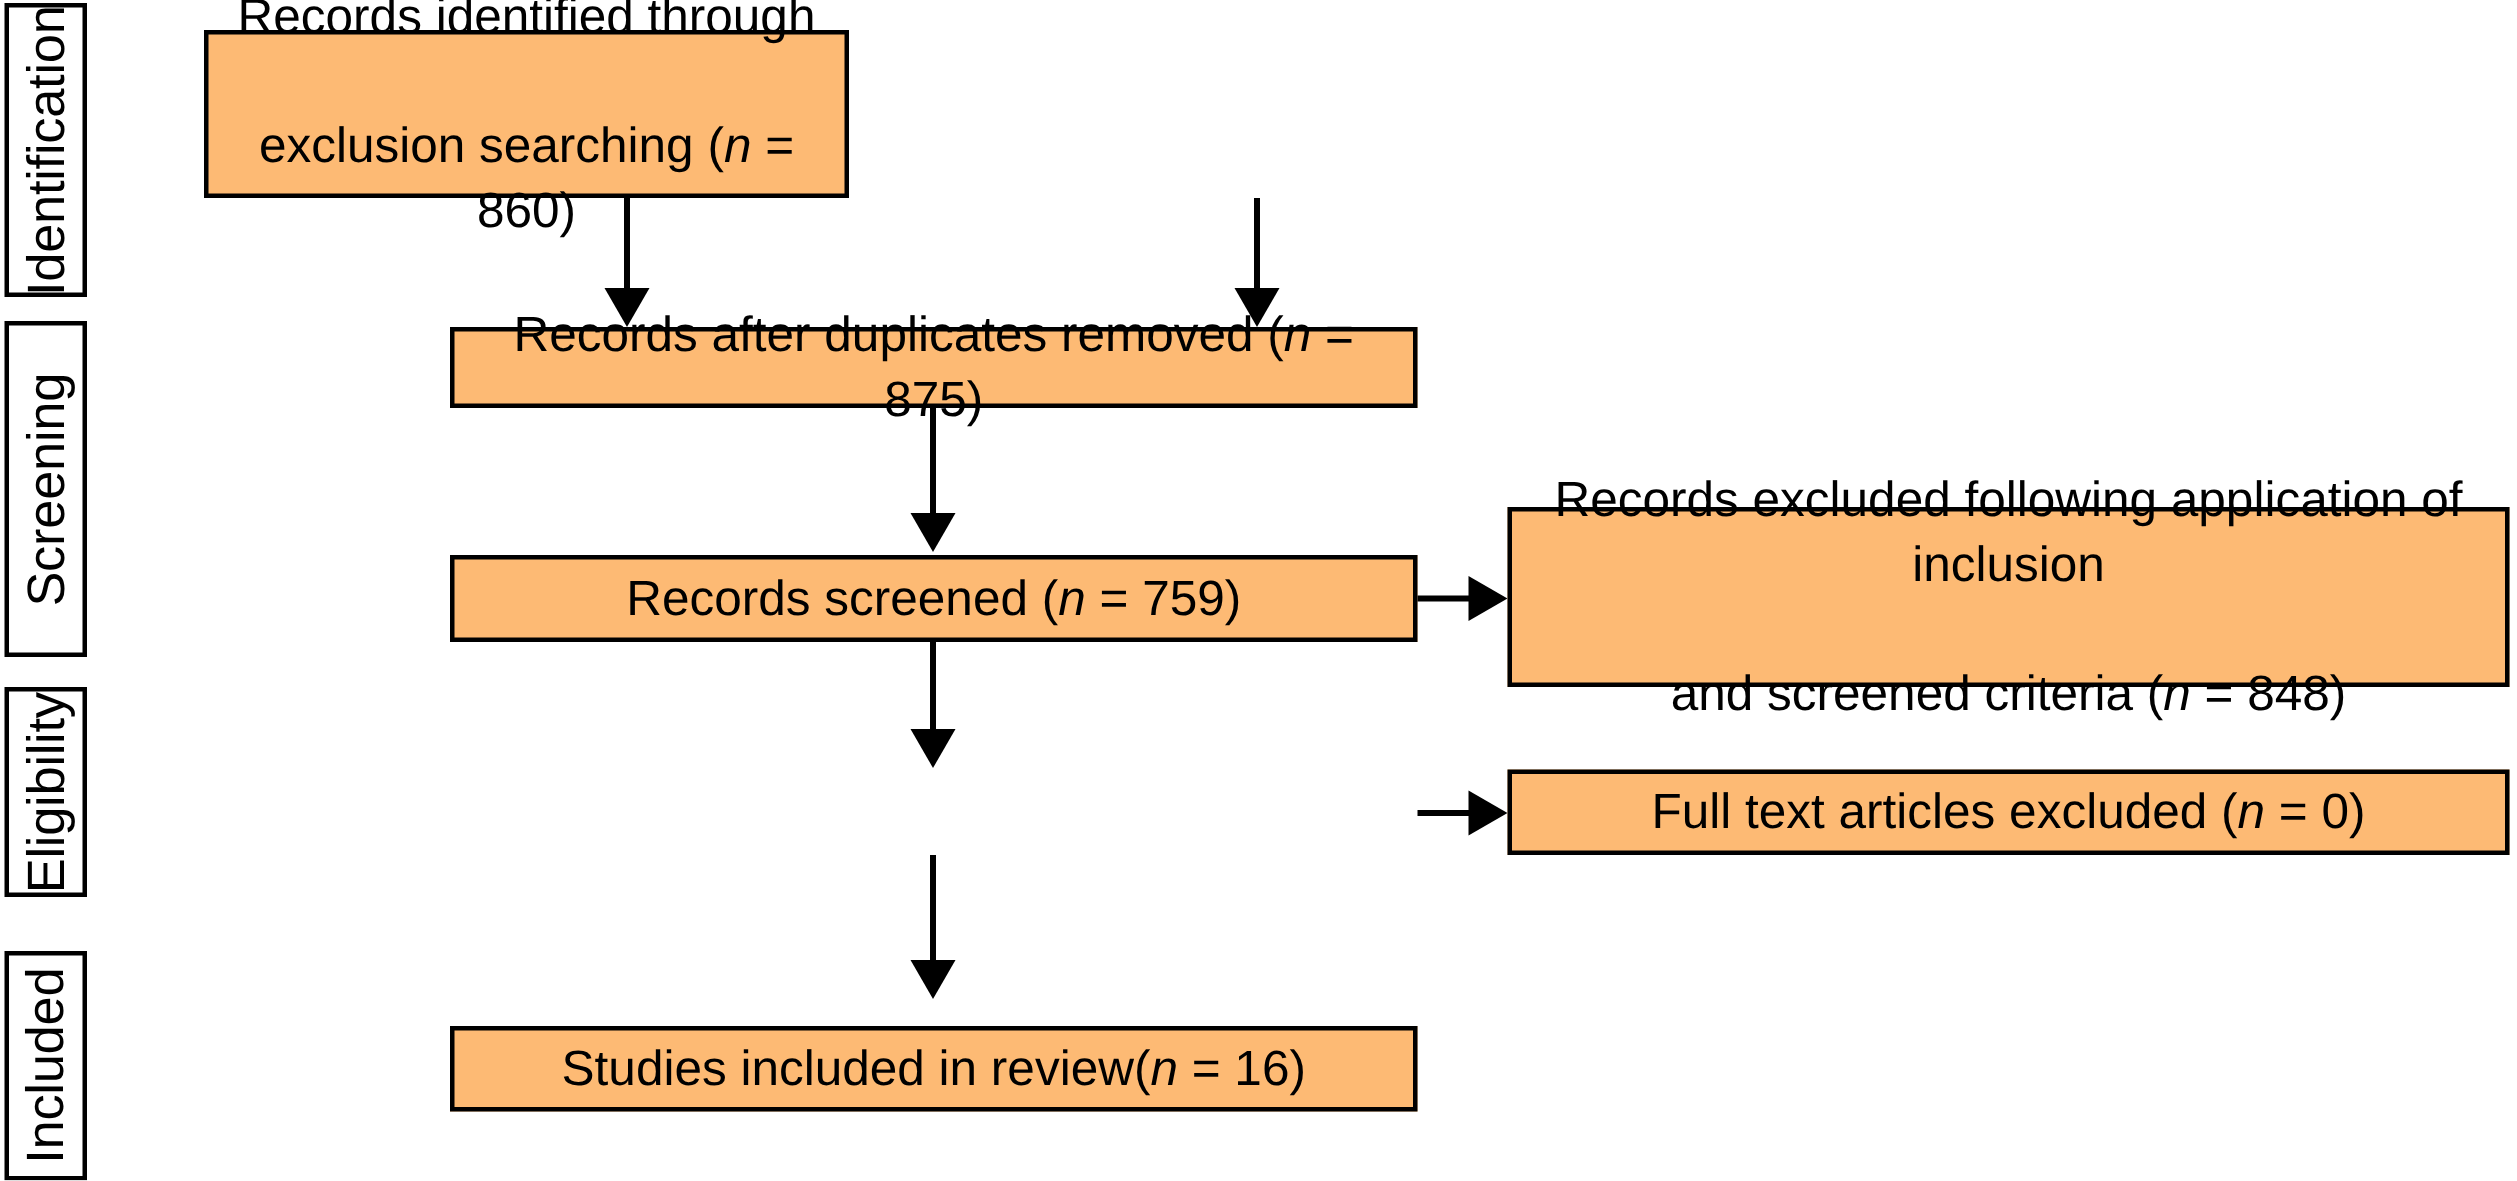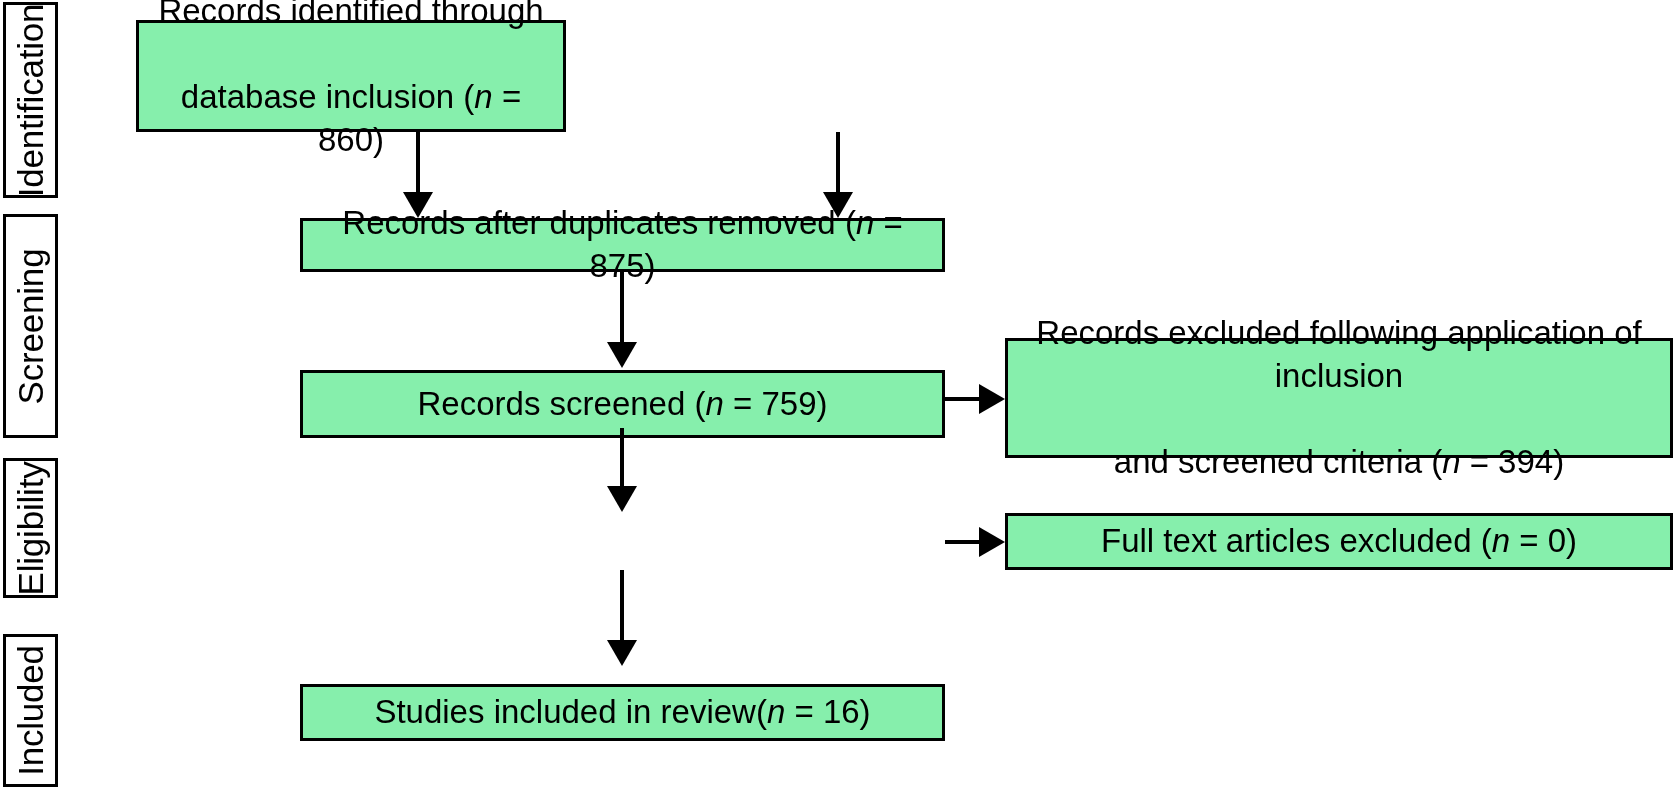--- a/index.html
+++ b/index.html
@@ -34,21 +34,21 @@
     white-space: nowrap;
     font-size: 35px;
     line-height: 1;
     letter-spacing: -0.2px;
   }
 
   
   .flow-box {
     position: absolute;
     border: 3px solid #000000;
-    background: #86efac;
+    background: #fdba74;
     box-sizing: border-box;
     display: flex;
     align-items: center;
     justify-content: center;
     text-align: center;
     font-size: 33px;
     line-height: 1.3;
     padding: 2px 10px;
   }
   .flow-box .txt {
@@ -101,50 +101,50 @@
   <div class="stage-label" style="left:3px; top:458px; width:55px; height:140px;">
     <span class="stage-text">Eligibility</span>
   </div>
 
   <div class="stage-label" style="left:3px; top:634px; width:55px; height:153px;">
     <span class="stage-text">Included</span>
   </div>
 
   <div class="flow-box" style="left:136px; top:20px; width:430px; height:112px;">
     <span class="txt"><span>Records identified through</span><br>
-      <span>database inclusion (</span><span class="ital">n</span><span> = 860)</span>
+      <span>exclusion searching (</span><span class="ital">n</span><span> = 860)</span>
     </span>
   </div>
 
 
   <div class="vline" style="left:416px; top:132px; width:4px; height:62px;"></div>
   <div class="arrow-down" style="left:403px; top:192px;"></div>
 
   <div class="vline" style="left:836px; top:132px; width:4px; height:62px;"></div>
   <div class="arrow-down" style="left:823px; top:192px;"></div>
 
   <div class="flow-box" style="left:300px; top:218px; width:645px; height:54px;justify-content:center;">
     <span class="txt"><span>Records after duplicates removed (</span><span class="ital">n</span><span> = 875)</span>
     </span>
   </div>
 
   <div class="vline" style="left:620px; top:272px; width:4px; height:72px;"></div>
   <div class="arrow-down" style="left:607px; top:342px;"></div>
 
-  <div class="flow-box" style="left:300px; top:370px; width:645px; height:68px;">
+  <div class="flow-box" style="left:300px; top:370px; width:645px; height:58px;">
     <span class="txt"><span>Records screened (</span><span class="ital">n</span><span> = 759)</span>
     </span>
   </div>
 
   <div class="hline" style="left:945px; top:397px; width:38px; height:4px;"></div>
   <div class="arrow-right" style="left:979px; top:384px;"></div>
 
   <div class="flow-box" style="left:1005px; top:338px; width:668px; height:120px;">
     <span class="txt"><span>Records excluded following application of inclusion</span><br>
-      <span>and screened criteria (</span><span class="ital">n</span><span> = 394)</span>
+      <span>and screened criteria (</span><span class="ital">n</span><span> = 848)</span>
     </span>
   </div>
 
   <div class="vline" style="left:620px; top:428px; width:4px; height:60px;"></div>
   <div class="arrow-down" style="left:607px; top:486px;"></div>
 
 
   <div class="hline" style="left:945px; top:540px; width:38px; height:4px;"></div>
   <div class="arrow-right" style="left:979px; top:527px;"></div>
 

